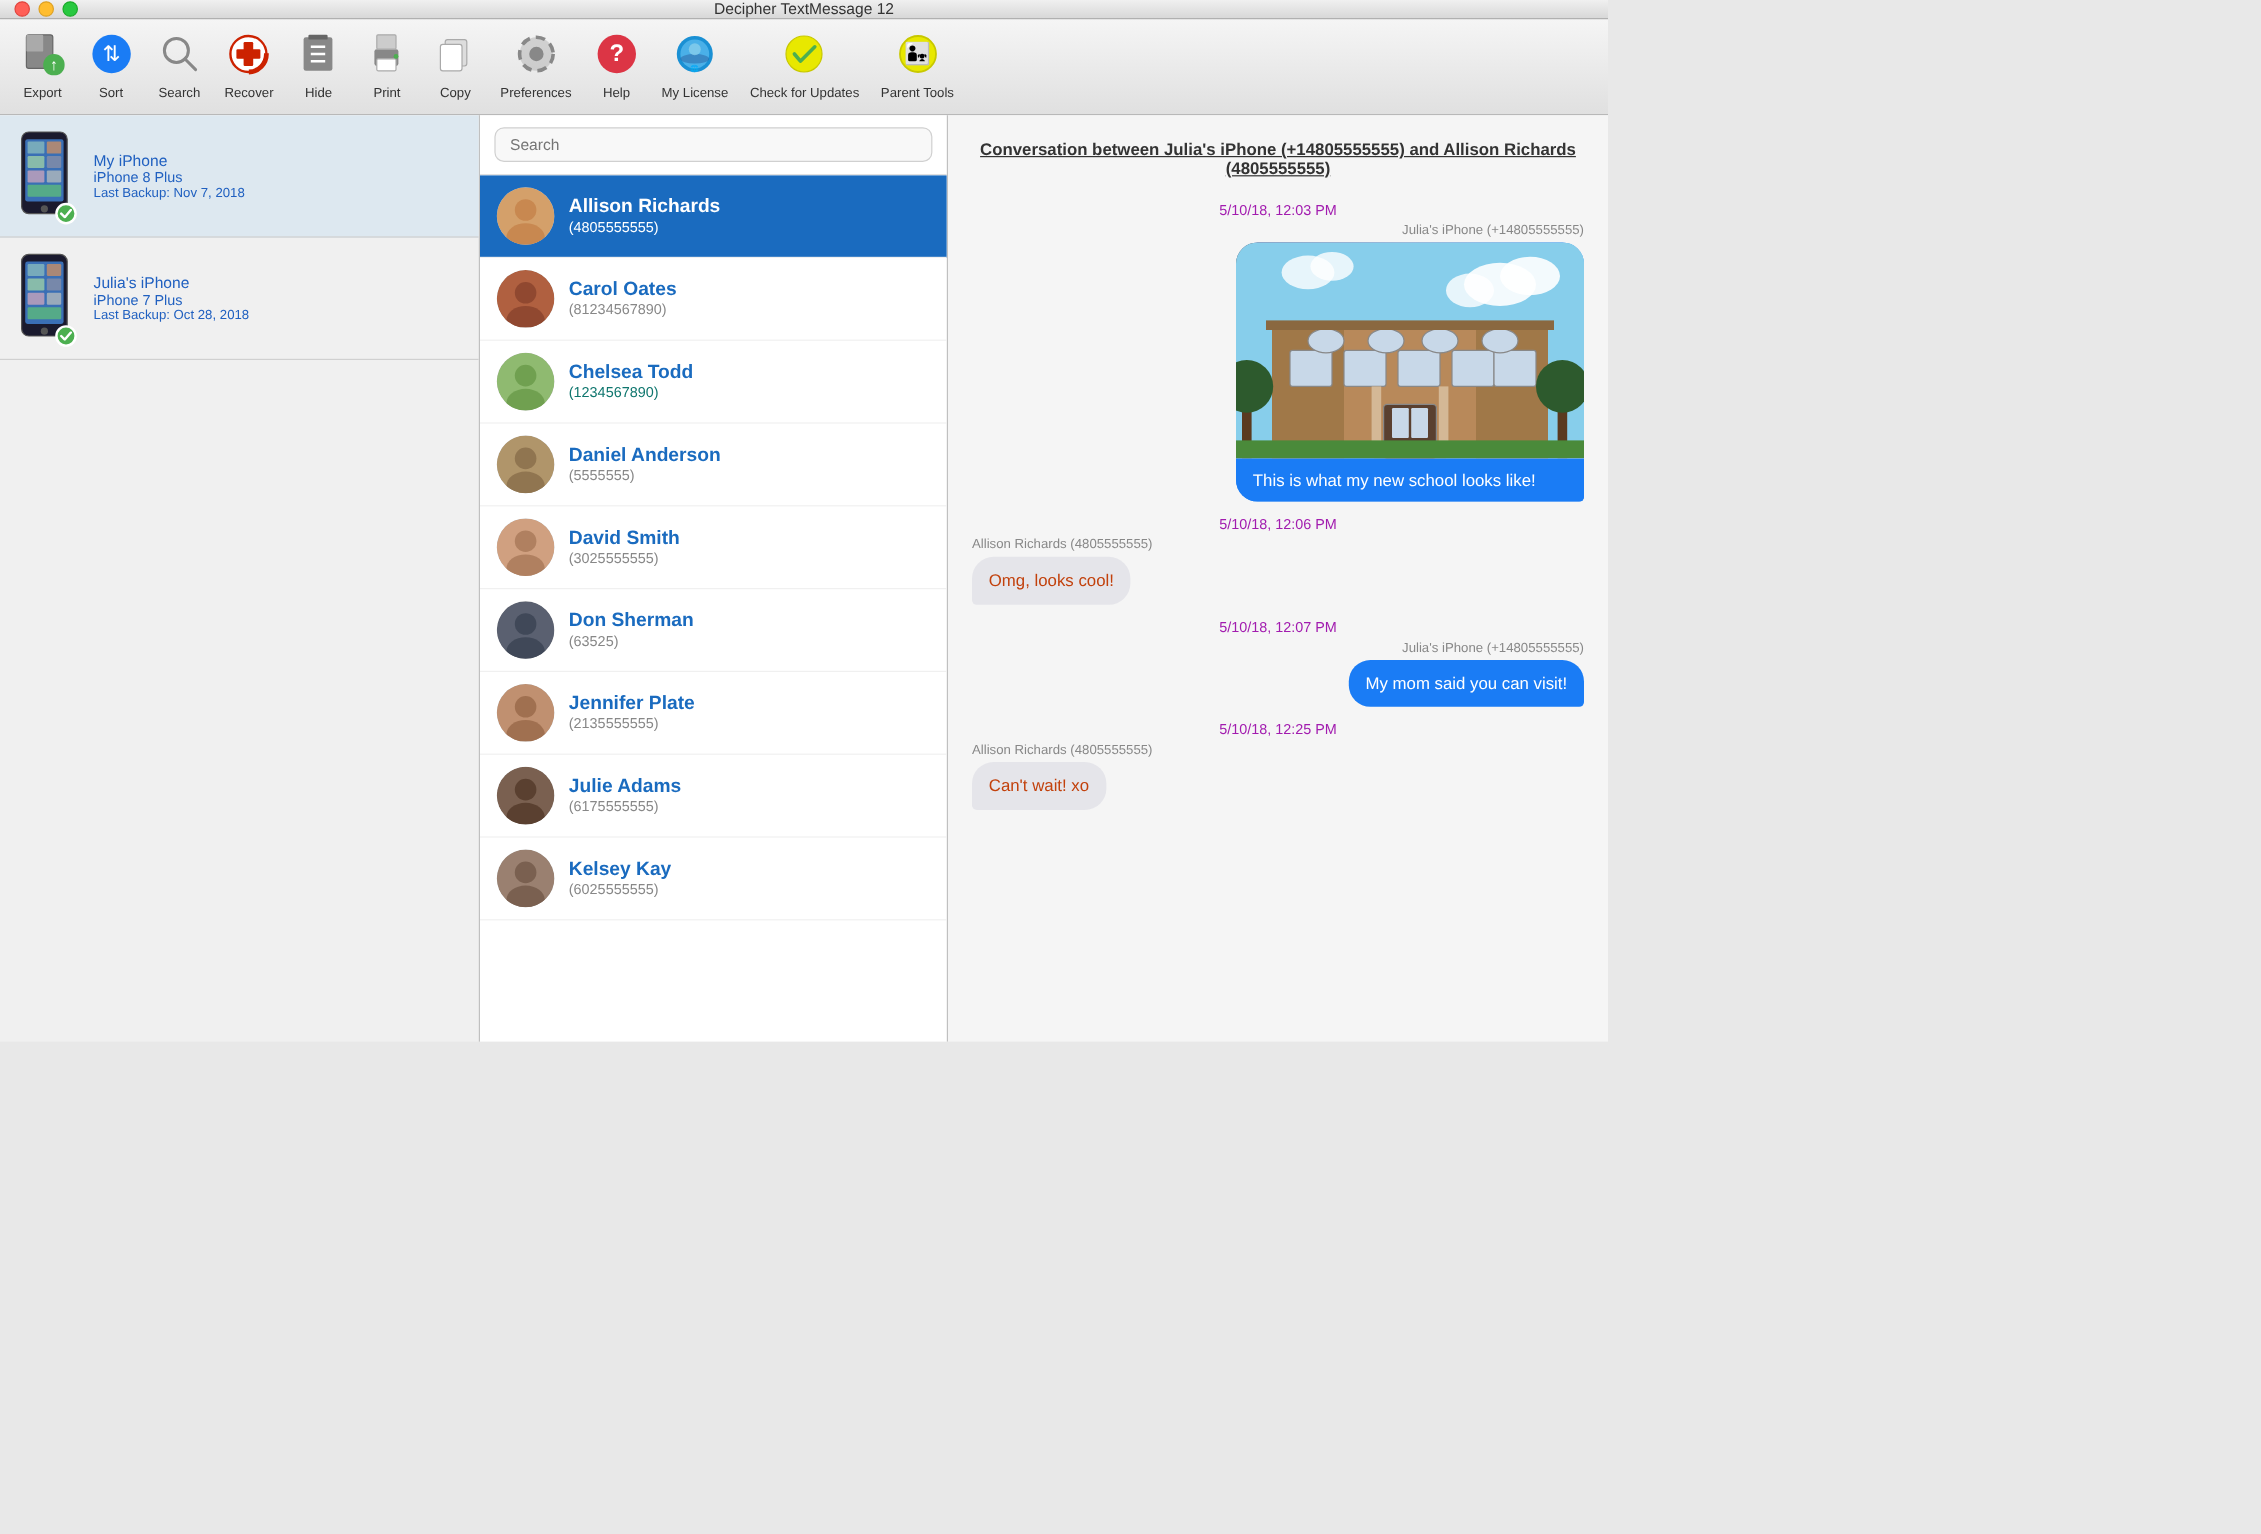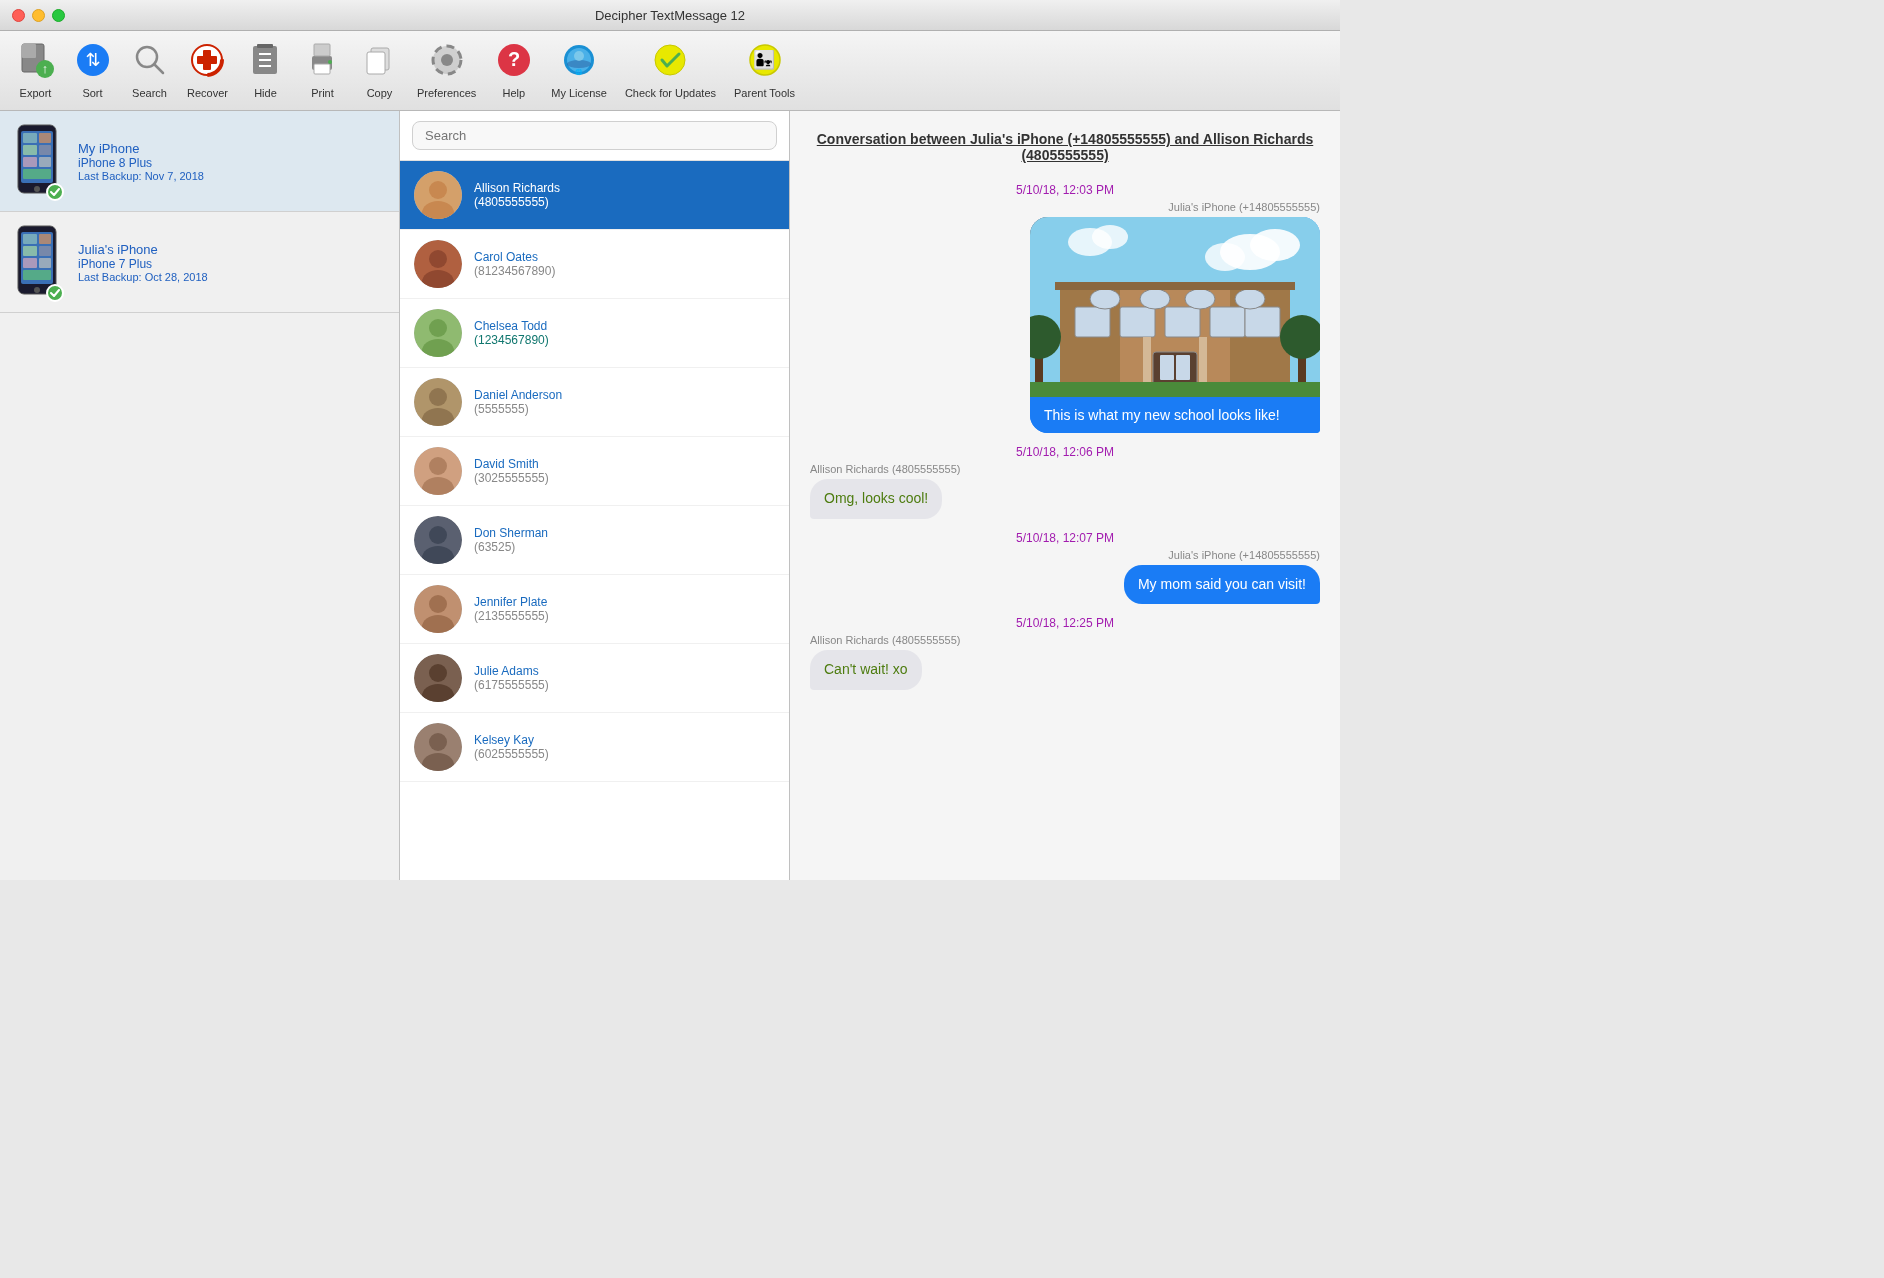--- a/index.html
+++ b/index.html
@@ -7,21 +7,21 @@
       font-family: -apple-system, BlinkMacSystemFont, 'Helvetica Neue', Arial, sans-serif;
       background: #e8e8e8;
       width: 1340px;
       height: 880px;
       overflow: hidden;
     }
 
     
     .title-bar {
       background: linear-gradient(to bottom, #f0f0f0, #d8d8d8);
-      height: 31px;
+      height: 16px;
       display: flex;
       align-items: center;
       justify-content: center;
       border-bottom: 1px solid #b0b0b0;
       position: relative;
     }
     .traffic-lights {
       position: absolute;
       left: 12px;
       display: flex;
@@ -153,23 +153,23 @@
     }
     .contact-avatar {
       width: 48px;
       height: 48px;
       border-radius: 50%;
       background: #c0c0c0;
       overflow: hidden;
       flex-shrink: 0;
     }
     .contact-name {
-      font-size: 12px;
+      font-size: 16px;
       color: #1a6bbf;
-      font-weight: 400;
+      font-weight: 700;
     }
     .contact-phone {
       font-size: 12px;
       color: #888;
     }
 
     
     .conversation-panel {
       flex: 1;
       background: #f5f5f5;
@@ -221,21 +221,21 @@
       font-size: 14px;
       line-height: 1.4;
     }
     .bubble.outgoing {
       background: #1a7cf5;
       color: white;
       border-bottom-right-radius: 4px;
     }
     .bubble.incoming {
       background: #e5e5ea;
-      color: #4d7c0f;
+      color: #c2410c;
       border-bottom-left-radius: 4px;
       text-align: center;
     }
     .bubble-with-image {
       background: #1a7cf5;
       border-radius: 18px;
       border-bottom-right-radius: 4px;
       overflow: hidden;
       max-width: 320px;
     }

